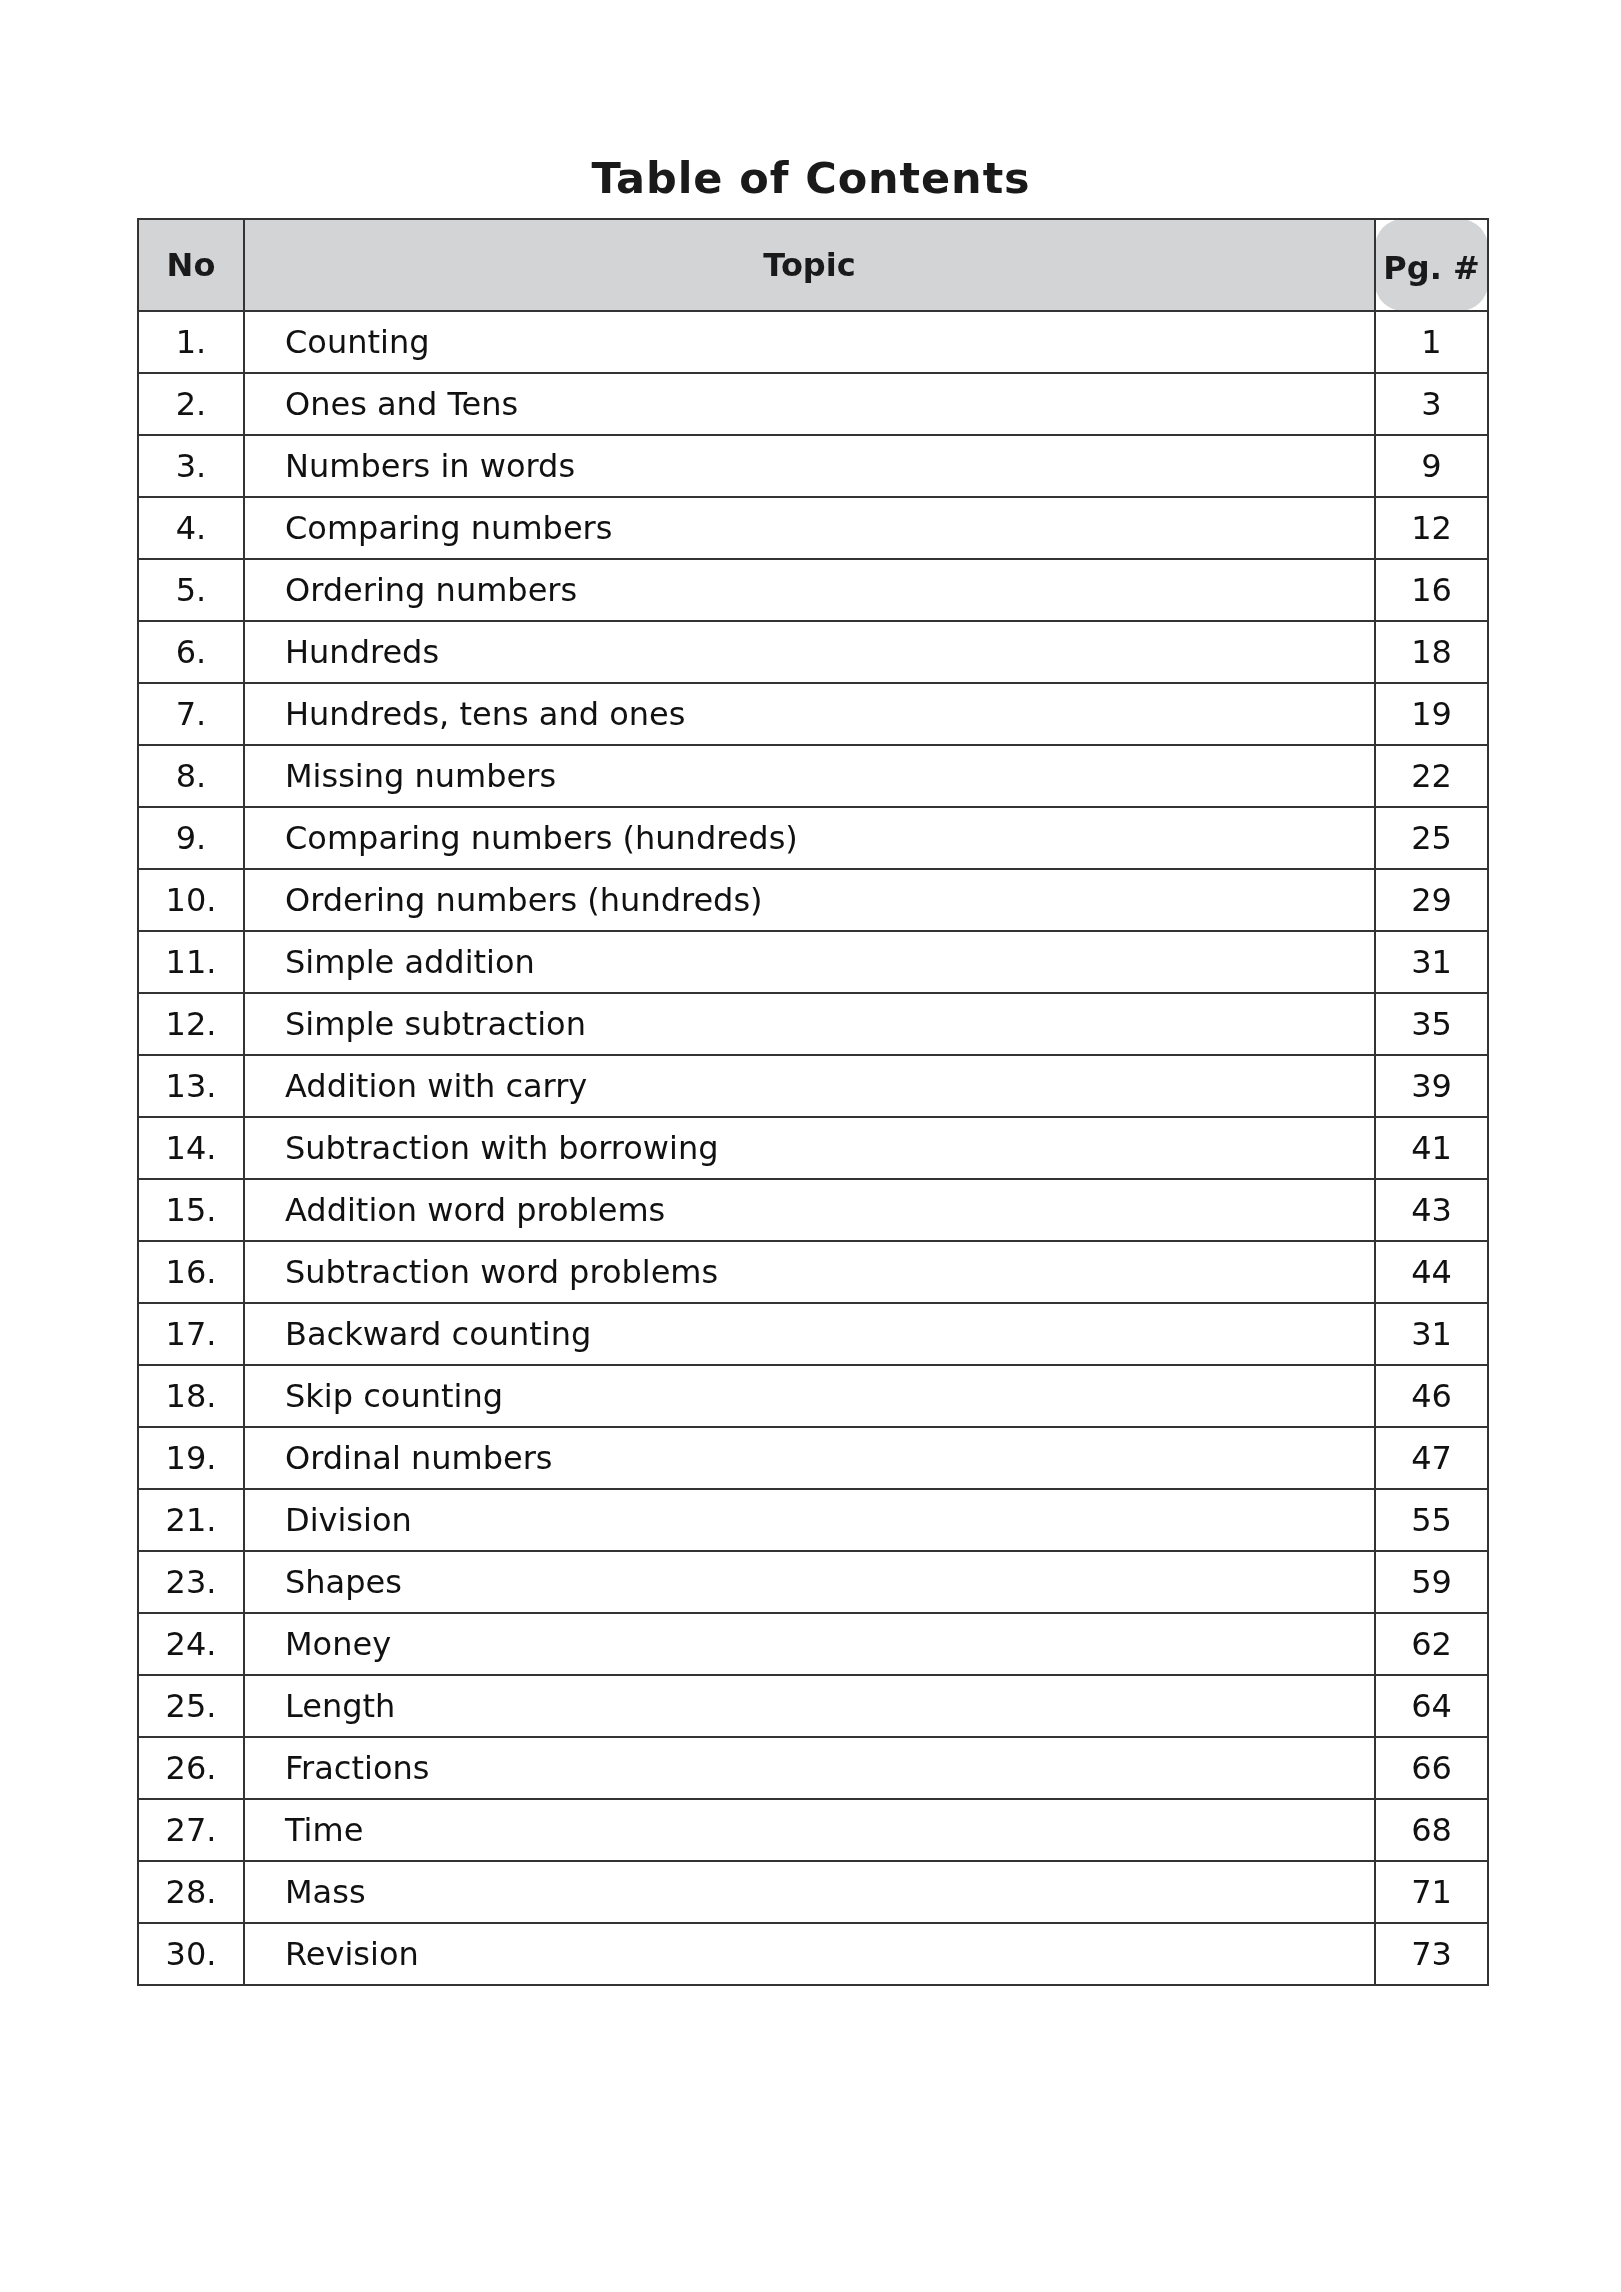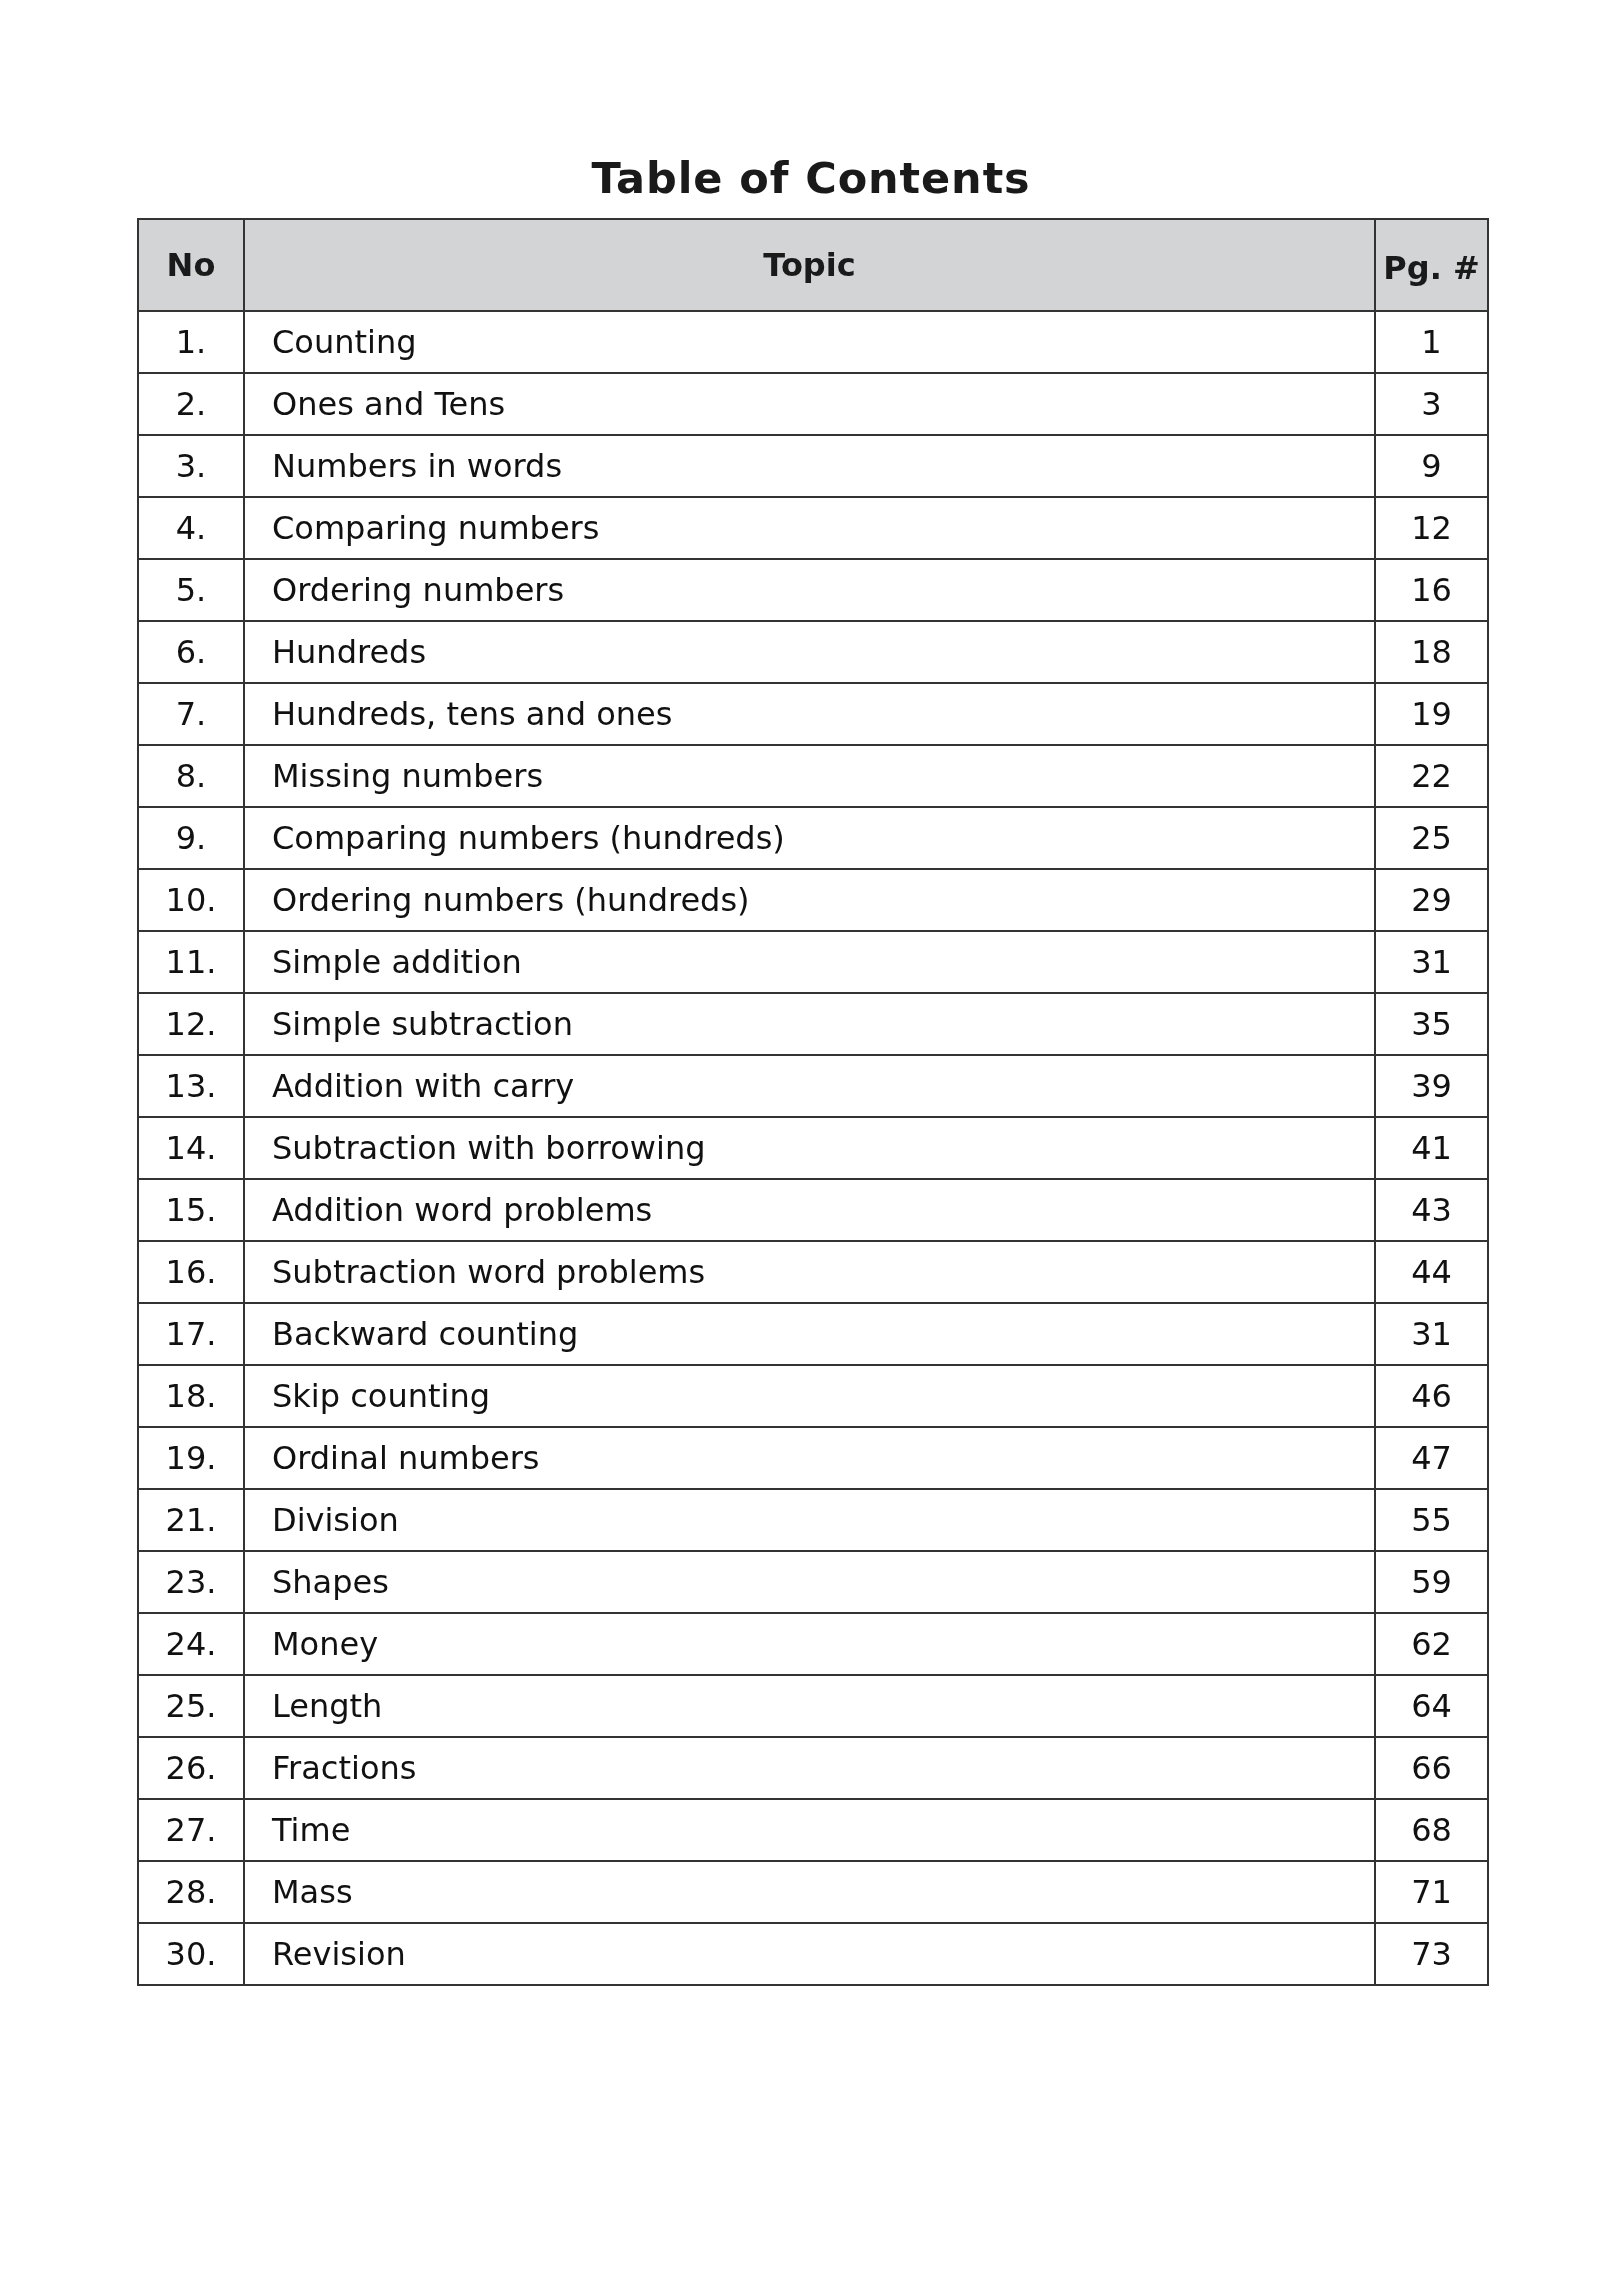--- a/index.html
+++ b/index.html
@@ -53,33 +53,34 @@
       height: 85px;
       font-family: "DejaVu Sans", sans-serif;
       font-weight: bold;
       font-size: 32px;
       color: #1a1a1a;
       vertical-align: middle;
       text-align: center;
     }
     table.toc thead th.h-pg {
       padding-top: 5.4px;
+      border-radius: 28px;
     }
     table.toc tbody td {
       height: 60px;
       font-size: 32px;
       color: #111111;
       vertical-align: middle;
     }
     table.toc td.c-no {
       text-align: center;
     }
     table.toc td.c-topic {
       text-align: left;
-      padding-left: 27px;
+      padding-left: 40px;
     }
     table.toc td.c-pg {
       text-align: center;
     }
   </style>
 </head>
 <body>
 
 <h1 class="title">Table of Contents</h1>
 

